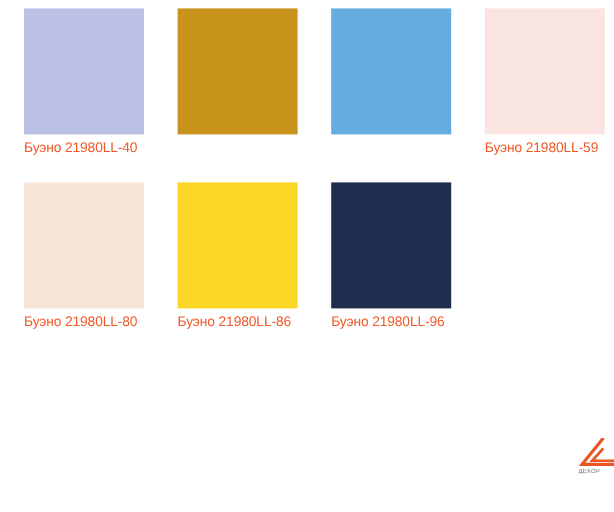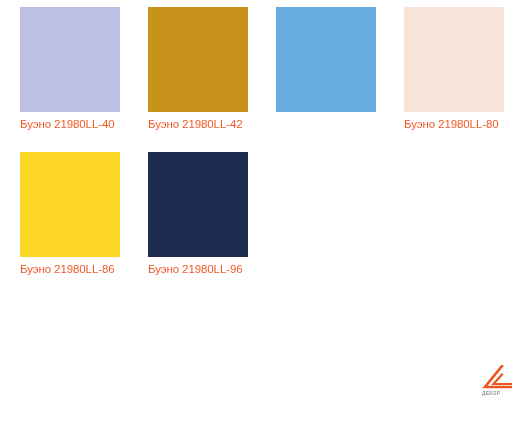--- a/index.html
+++ b/index.html
@@ -84,28 +84,31 @@
 <div class="palette-grid">
 
   <div class="swatch-cell">
     <span class="swatch-chip" style="background:#bcc0e4;"></span>
     <span class="swatch-label">Буэно 21980LL-40</span>
   </div>
 
 
   <div class="swatch-cell">
     <span class="swatch-chip" style="background:#c8931a;"></span>
-    <span class="swatch-label">Буэно 21980LL-42</span>
   </div>
 
 
   <div class="swatch-cell">
     <span class="swatch-chip" style="background:#66ace0;"></span>
   </div>
 
+  <div class="swatch-cell">
+    <span class="swatch-chip" style="background:#f9e4e1;"></span>
+    <span class="swatch-label">Буэно 21980LL-59</span>
+  </div>
 
   <div class="swatch-cell">
     <span class="swatch-chip" style="background:#f8e4d9;"></span>
     <span class="swatch-label">Буэно 21980LL-80</span>
   </div>
 
 
   <div class="swatch-cell">
     <span class="swatch-chip" style="background:#fdd726;"></span>
     <span class="swatch-label">Буэно 21980LL-86</span>

